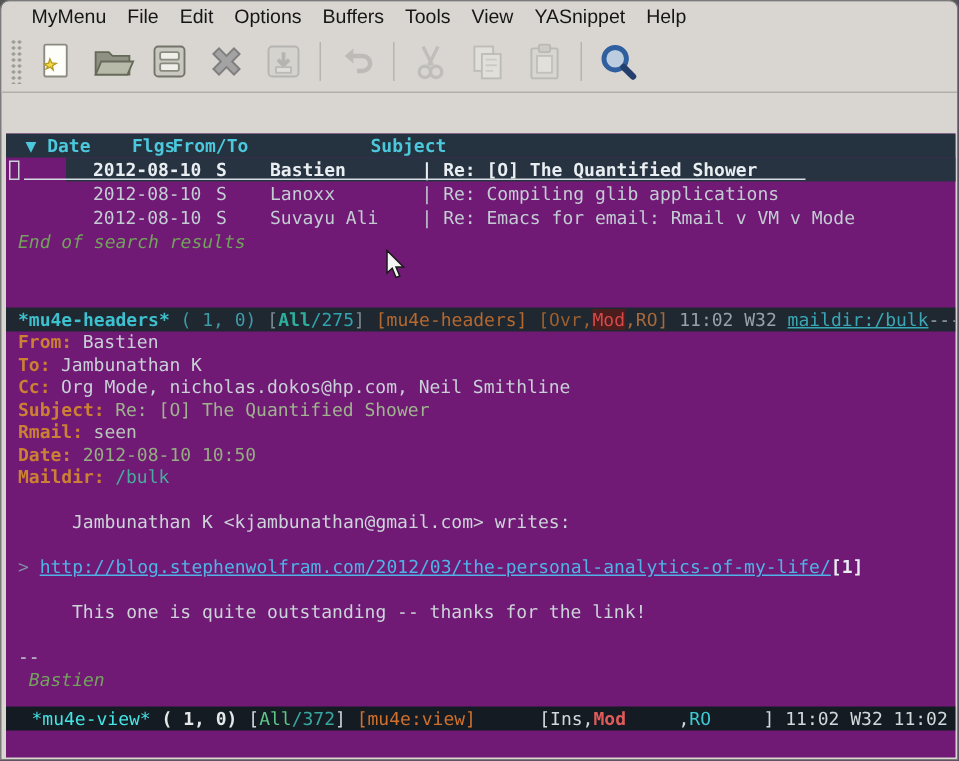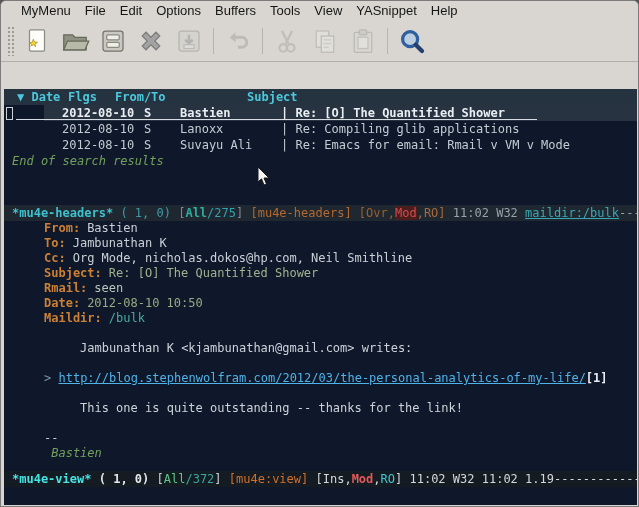--- a/index.html
+++ b/index.html
@@ -26,63 +26,63 @@
   .toolbar { height:42px; display:flex; align-items:center; background:#d9d6d1;
     border-bottom:1px solid #b2afaa; padding-left:3px; }
   .tb-handle { width:8px; height:30px; margin:0 3px;
     background-image:radial-gradient(#9b9b94 1px, transparent 1.2px); background-size:4px 4px; }
   .tb-btn { width:38px; height:36px; display:flex; align-items:center; justify-content:center; }
   .tb-sep { width:1px; height:26px; background:#b7b4af; margin:0 5px; }
   .disabled { opacity:.35; }
 
   
   .emacs { position:absolute; left:3px; top:88px; width:633px; height:416px;
-    background:#0f172a; font-size:12px; line-height:16px; color:#c3ccd3; overflow:hidden; }
+    background:#701a75; font-size:12px; line-height:16px; color:#c3ccd3; overflow:hidden; }
   .emacs span { white-space:pre; }
 
   .abs { position:absolute; }
   .header-line { left:0; top:0; width:100%; height:16px; background:#25323f; }
   .header-line span { position:absolute; color:#4cc8dc; font-weight:bold; }
   .hrow { left:16px; width:100%; height:16px;margin-left:24px; }
   .hrow span { position:absolute; }
   .row-sel { background:#273340; color:#e9eef2; font-weight:bold; }
   .row-underline { left:12px; top:30px; width:521px; height:1px; background:#d6dce1; }
   .hollow-cursor { left:2px; top:18px; width:7px; height:13px; border:1px solid #ccd2d7; }
   .col-date { left:18px; } .col-flag { left:100px; } .col-from { left:136px; } .col-subj { left:237px; }
-  .h-date { left:13px; } .h-flag { left:64px; } .h-from { left:111px; } .h-subj { left:243px; }
+  .h-date { left:13px; } .h-flag { left:84px; } .h-from { left:111px; } .h-subj { left:243px; }
   .end-msg { left:8px; top:64px; font-style:italic; color:#73a25c; }
 
   .modeline { left:0; width:100%; height:16px; line-height:16px; padding-left:8px; white-space:pre; overflow:hidden; }
   .ml-top { top:116px; background:#1f2831; }
   .ml-bottom { top:382px; background:#141b23; }
 
   .m-buf-i { color:#3ec1cf; font-weight:bold; }
   .m-pos-i { color:#3f9aa8; }
   .m-brk-i { color:#7d8a94; }
   .m-all-i { color:#2fae9b; font-weight:bold; }
   .m-cnt-i { color:#2fa3ae; }
   .m-mode-i { color:#b5682f; }
   .m-ovr-i { color:#9c5f2e; }
   .m-mod-i { color:#d44a4a; background:#4c1d1d; }
   .m-ro-i { color:#a8693a; }
   .m-txt-i { color:#96a1aa; }
   .m-dir-i { color:#3aa7b5; text-decoration:underline; }
 
-  .m-buf-a { color:#45e5e5; font-weight:bold; }
+  .m-buf-a { color:#45e5e5; font-weight:normal;margin-left:9px; }
   .m-pos-a { color:#e4e8eb; font-weight:bold; }
   .m-brk-a { color:#cfd4d8; }
   .m-all-a { color:#5ec687; }
   .m-cnt-a { color:#38a79f; }
   .m-mode-a { color:#d0702c; }
-  .m-ins-a { color:#d3d8db; }
+  .m-ins-a { color:#d3d8db;margin-left:35px; }
   .m-mod-a { color:#e25a5a; font-weight:bold; }
   .m-ro-a { color:#3fc8d2; font-weight:normal; }
   .m-txt-a { color:#d3d8db; }
 
-  .view { position:absolute; left:0; top:132px; width:100%;padding-left:32px; }
+  .view { position:absolute; left:0; top:132px; width:100%; }
   .vline { height:15px; line-height:15px; padding-left:8px; white-space:pre; }
   .flabel { color:#cc8033; font-weight:bold; }
   .fval { padding-left:7px; color:#c9d0d6; }
   .fval-subject { color:#9fb48e; }
   .fval-flags { color:#b9c6ba; }
   .fval-date { color:#95ad80; }
   .fval-maildir { color:#49ab9d; }
   .body-text { color:#ccd3d9;margin-left:36px; }
   .quote-mark { color:#7d93a3; }
   .msg-link { color:#4fb3e8; text-decoration:underline; cursor:pointer; }

